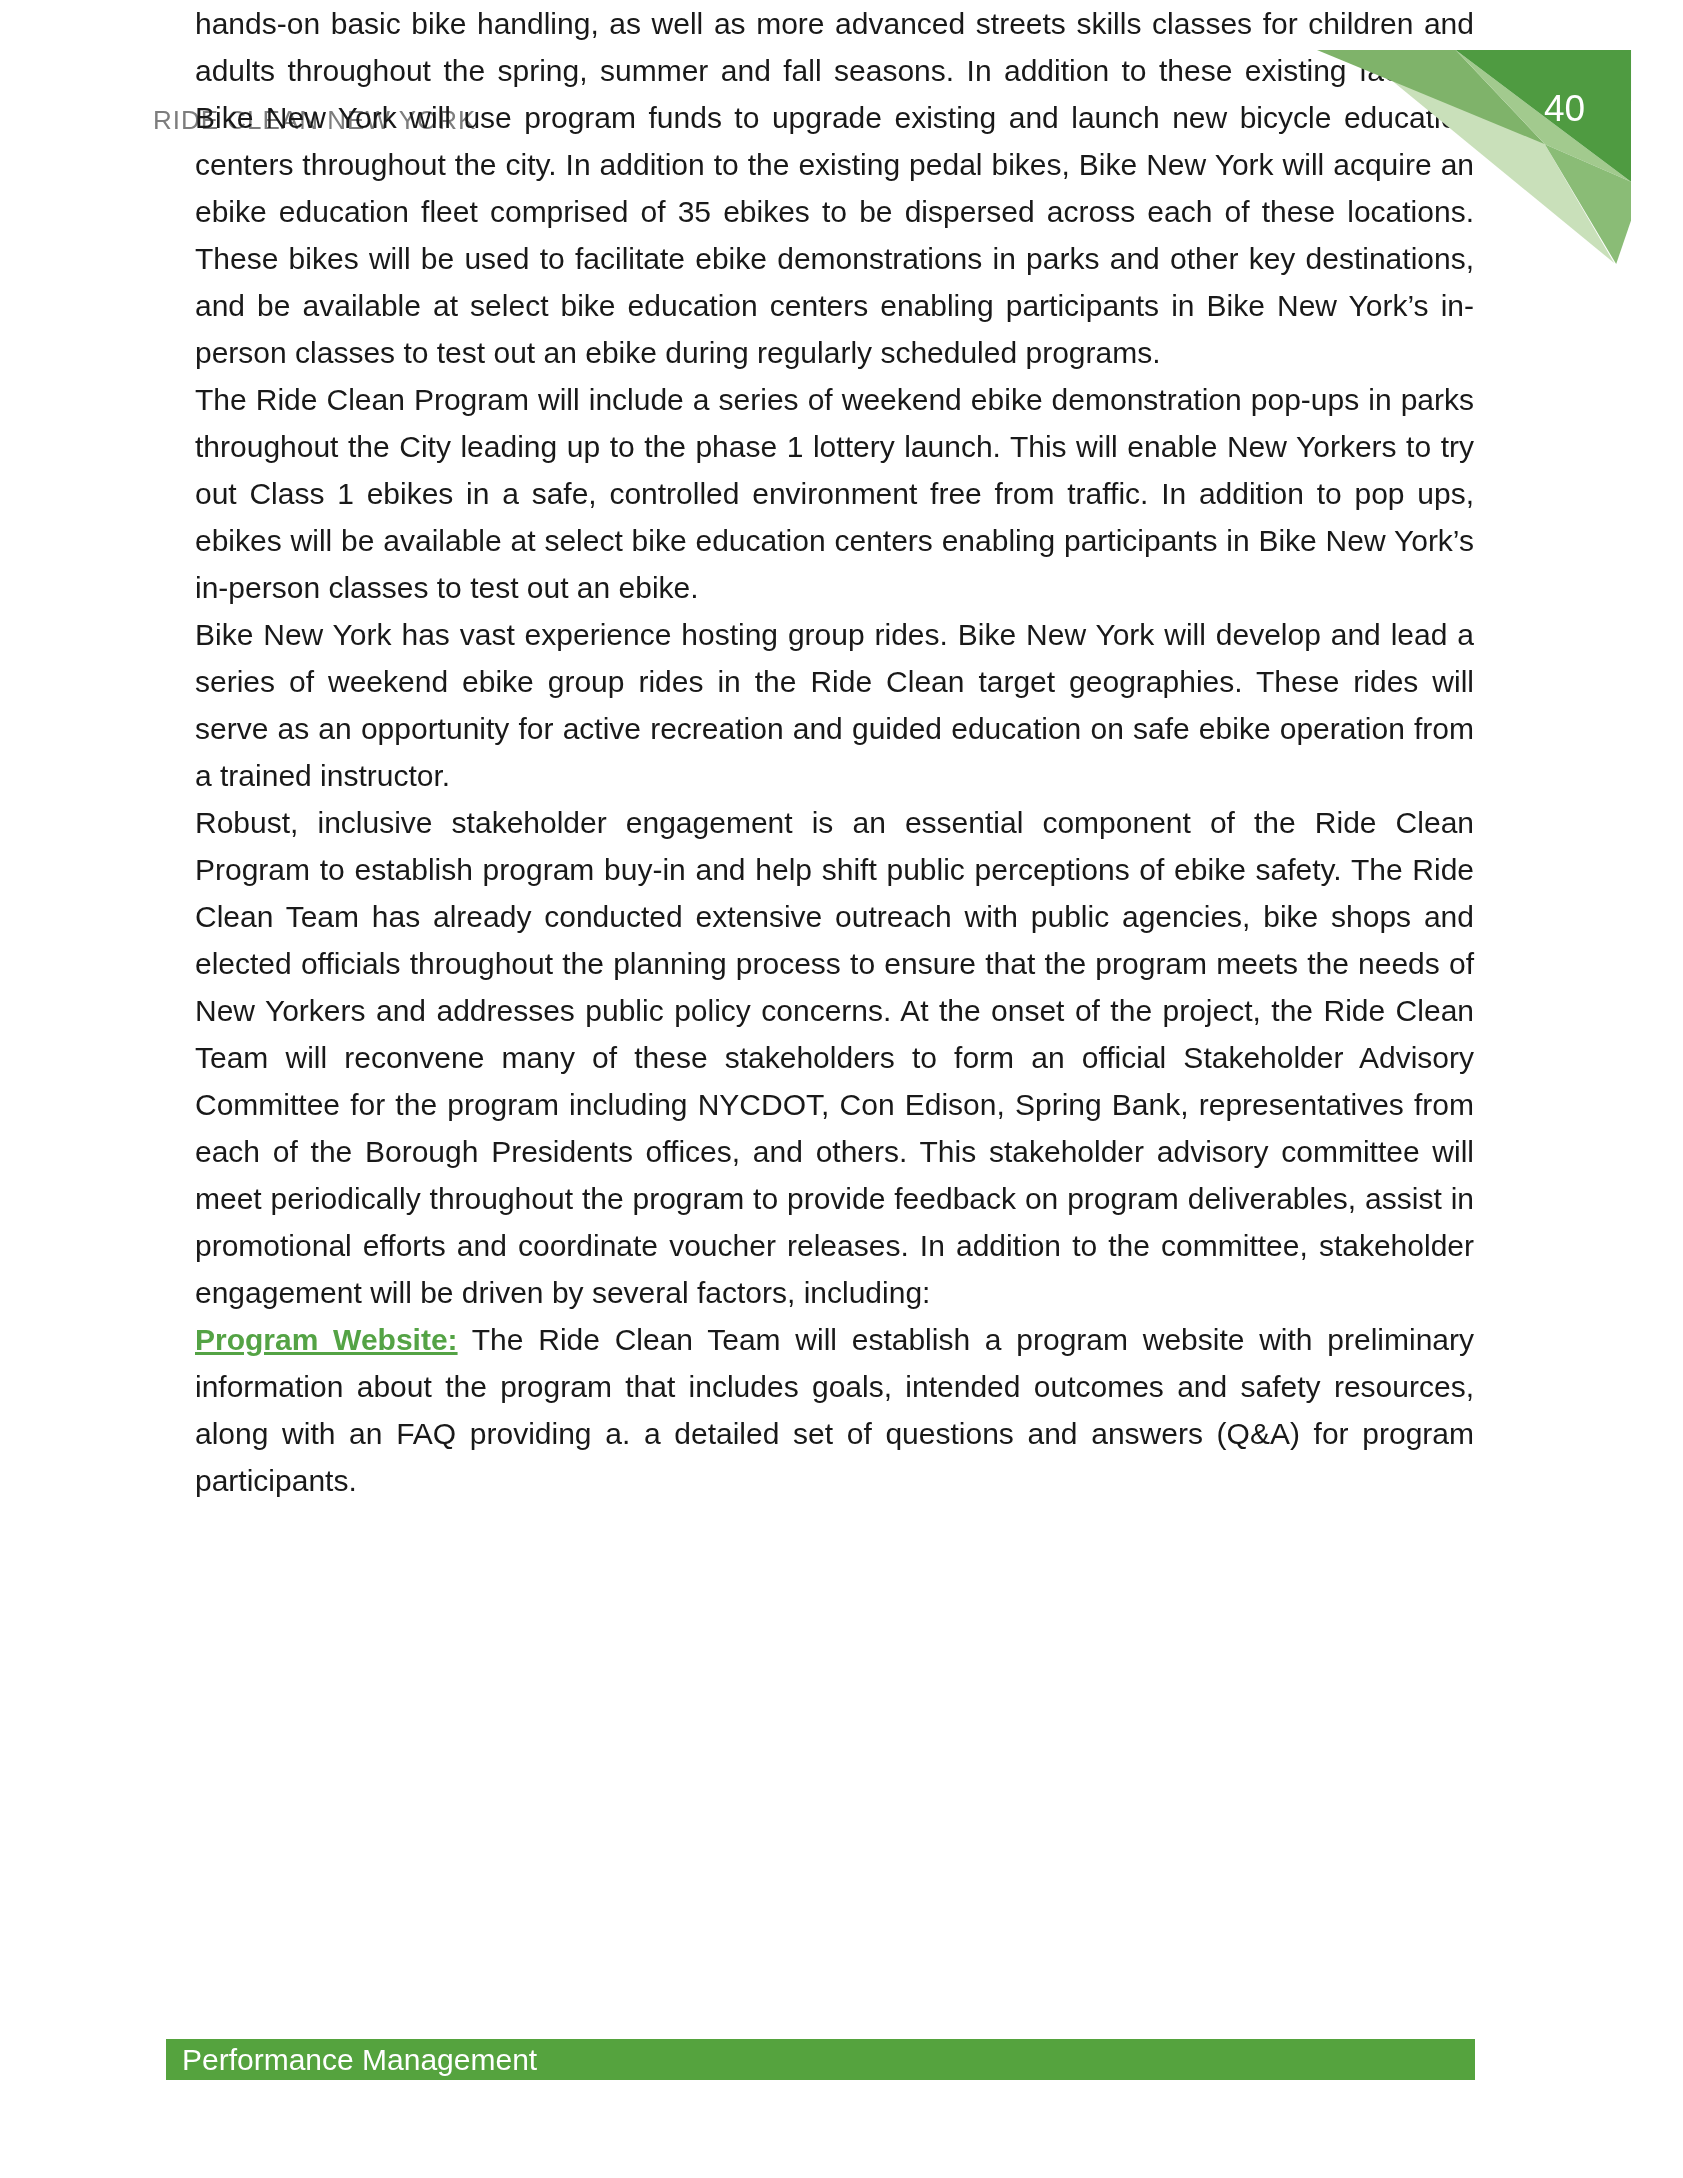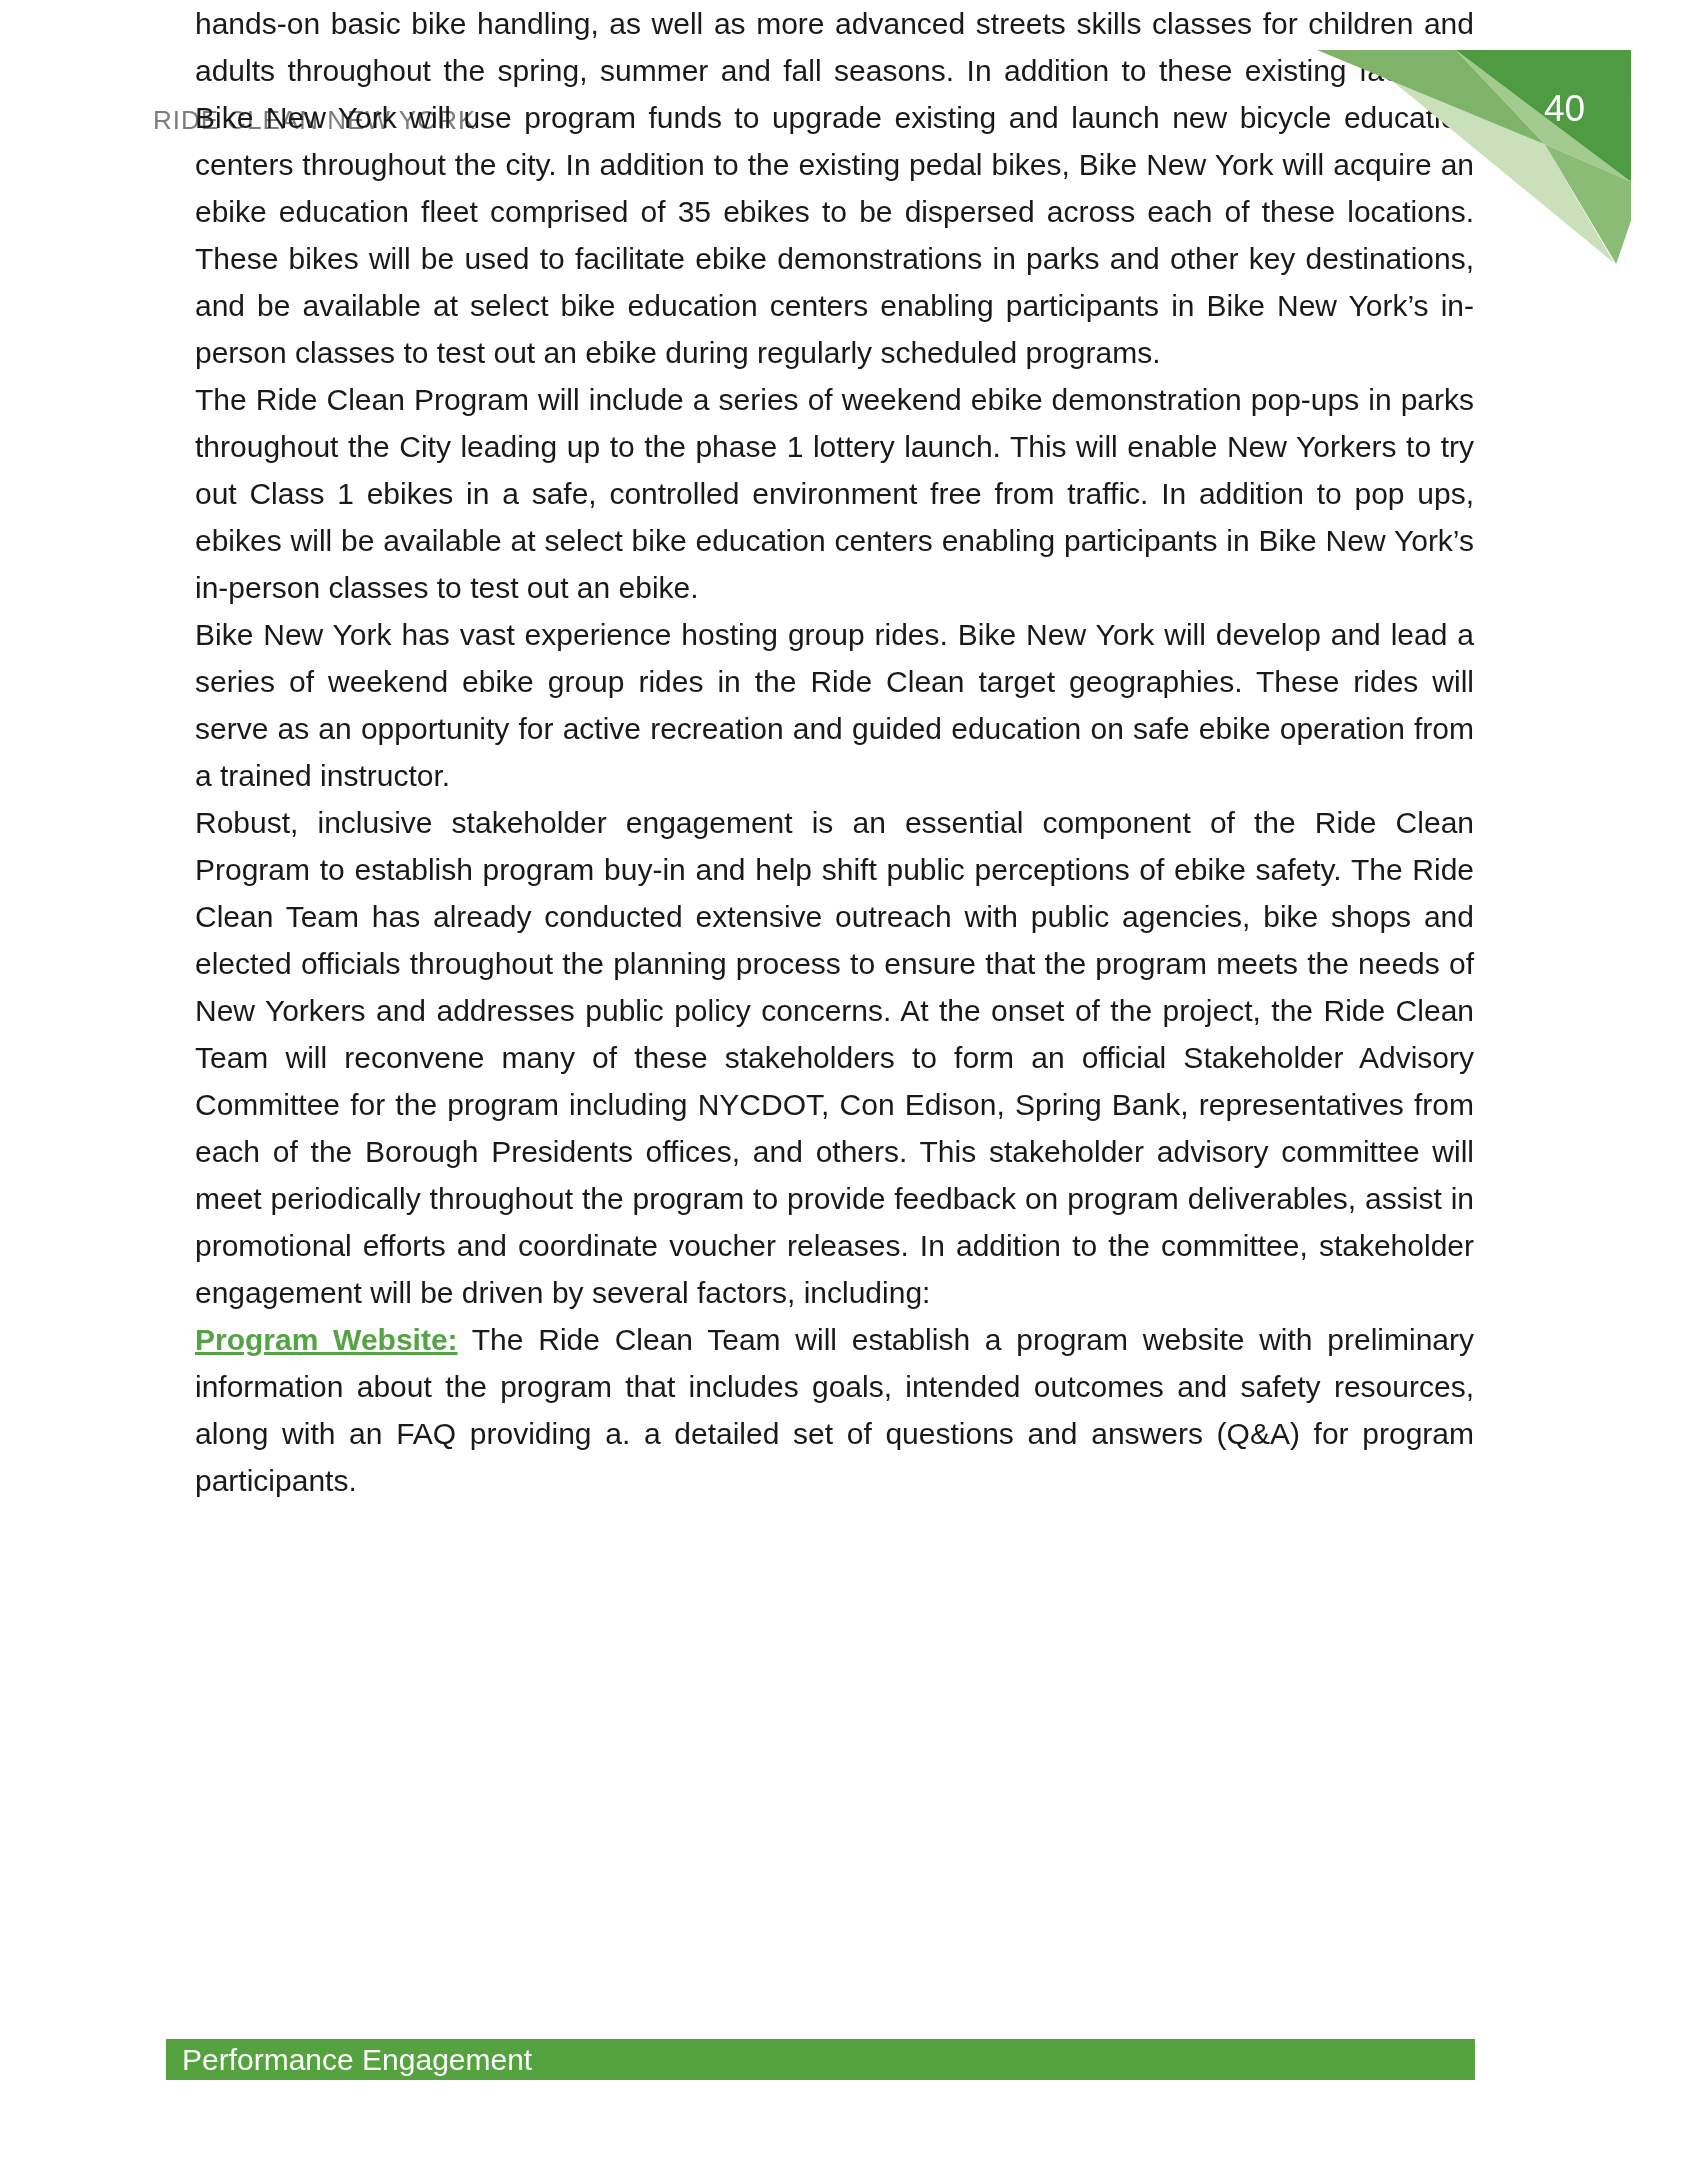--- a/index.html
+++ b/index.html
@@ -117,17 +117,17 @@
     <p class="p-group">Bike New York has vast experience hosting group rides.  Bike New York will develop and lead a series of weekend ebike group rides in the Ride Clean target geographies. These rides will serve as an opportunity for active recreation and guided education on safe ebike operation from a trained instructor.</p>
 
 
     <p class="p-stake">Robust, inclusive stakeholder engagement is an essential component of the Ride Clean Program to establish program buy-in and help shift public perceptions of ebike safety.  The Ride Clean Team has already conducted extensive outreach with public agencies, bike shops and elected officials throughout the planning process to ensure that the program meets the needs of New Yorkers and addresses public policy concerns.  At the onset of the project, the Ride Clean Team will reconvene many of these stakeholders to form an official Stakeholder Advisory Committee for the program including NYCDOT, Con Edison, Spring Bank, representatives from each of the Borough Presidents offices, and others.  This stakeholder advisory committee will meet periodically throughout the program to provide feedback on program deliverables, assist in promotional efforts and coordinate voucher releases. In addition to the committee, stakeholder engagement will be driven by several factors, including:</p>
 
     <p class="p-website"><span class="lead-label">Program Website:</span> <span>The Ride Clean Team will establish a program website with preliminary information about the program that includes goals, intended outcomes and safety resources, along with an FAQ providing a. a detailed set of questions and answers (Q&amp;A) for program participants.</span></p>
 
   </main>
 
   <footer class="footer-bar">
-    <span>Performance Engagement</span>
+    <span>Performance Management</span>
   </footer>
 
 </div>
 
 
 </body></html>

